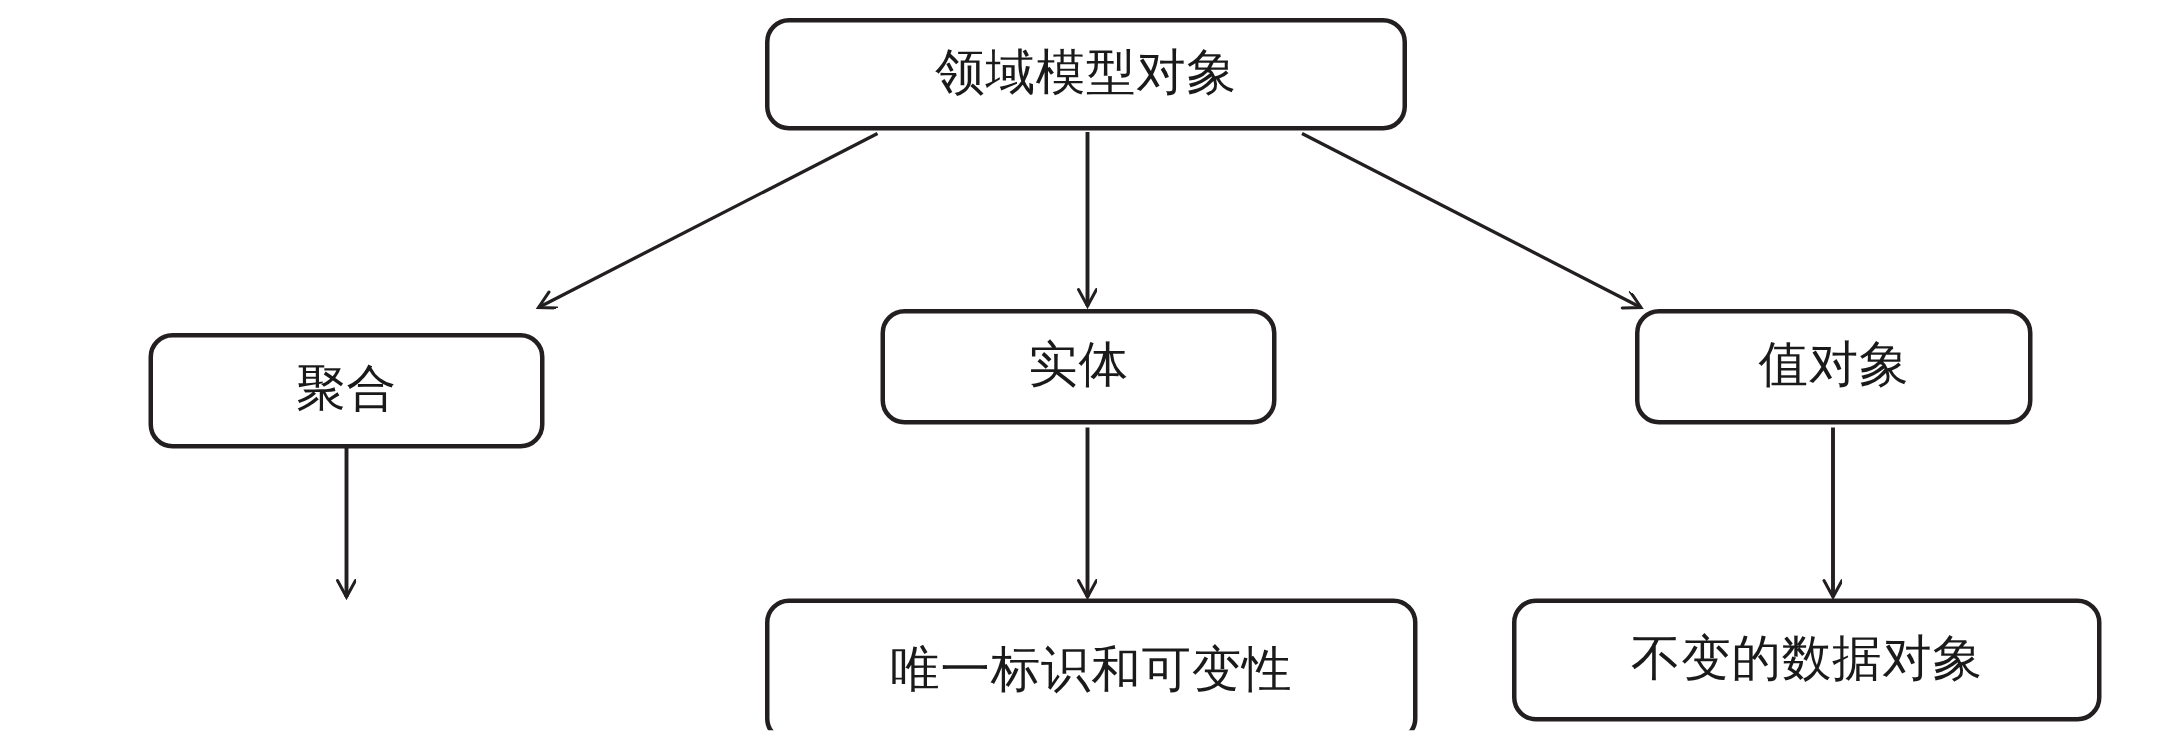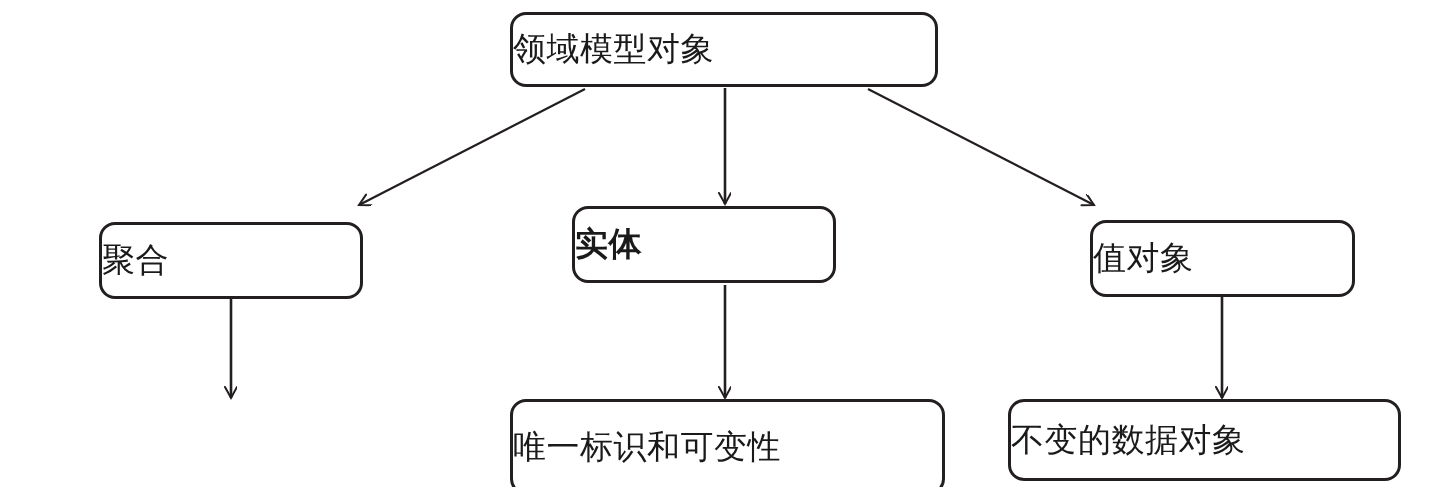--- a/index.html
+++ b/index.html
@@ -27,41 +27,41 @@
     pointer-events: none;
   }
   .node {
     position: absolute;
     box-sizing: border-box;
     background: #ffffff;
     border: 3px solid #231f20;
     border-radius: 16px;
     display: flex;
     align-items: center;
-    justify-content: flex-start;
+    justify-content: center;
     z-index: 2;
   }
   .node-label {
     font-family: "Liberation Serif", "DejaVu Serif", serif;
     color: #1a1a1a;
     line-height: 1;
     white-space: nowrap;
     letter-spacing: 0.5px;
   }
   .node-root .node-label { font-size: 33px; }
   .node-mid  .node-label { font-size: 33px; }
   .node-leaf .node-label { font-size: 33px; }
 
   
   #node-root { left: 510px; top: 12px; width: 428px; height: 75px; }
 
   
   #node-aggregate   { left: 99px;  top: 222px; width: 264px; height: 77px; }
-  #node-entity      { left: 572px; top: 206px; width: 264px; height: 77px; font-weight: bold; }
-  #node-valueobject { left: 1090px;top: 220px; width: 265px; height: 77px; }
+  #node-entity      { left: 587px; top: 206px; width: 264px; height: 77px; }
+  #node-valueobject { left: 1090px;top: 206px; width: 265px; height: 77px; }
 
   
   #node-association { left: 12px;   top: 399px; width: 435px; height: 82px; }
   #node-identity    { left: 510px;  top: 399px; width: 435px; height: 96px; }
   #node-immutable   { left: 1008px; top: 399px; width: 393px; height: 82px; }
 </style>
 </head>
 <body>
 
 <div id="diagram-root">

